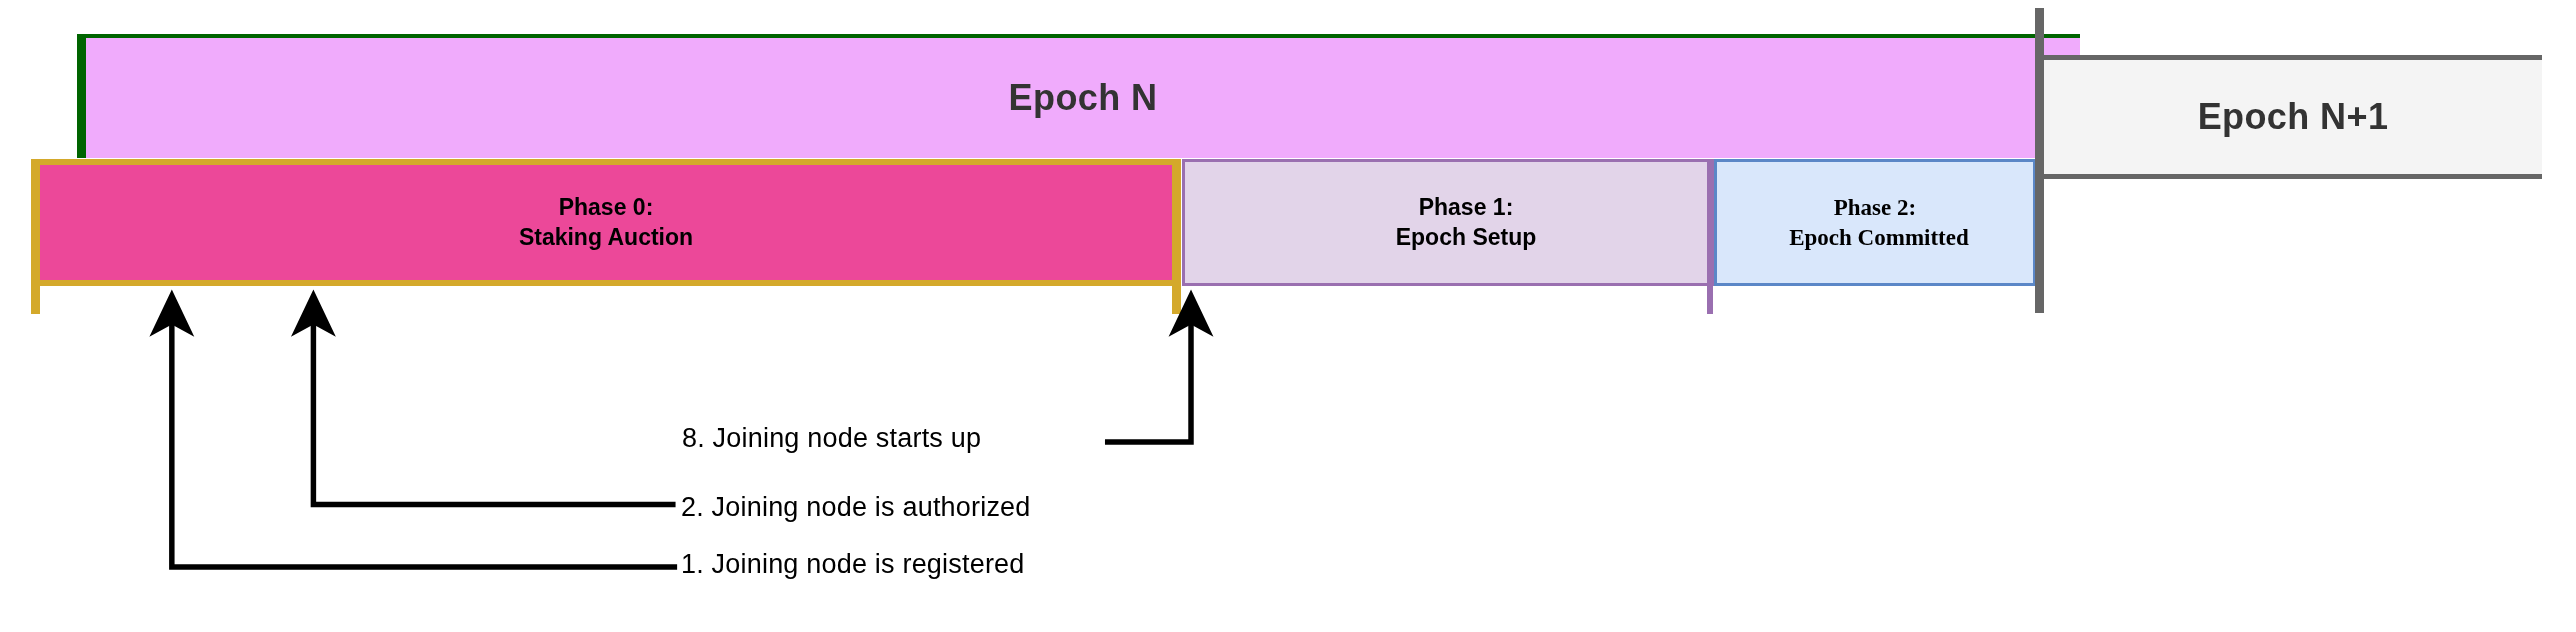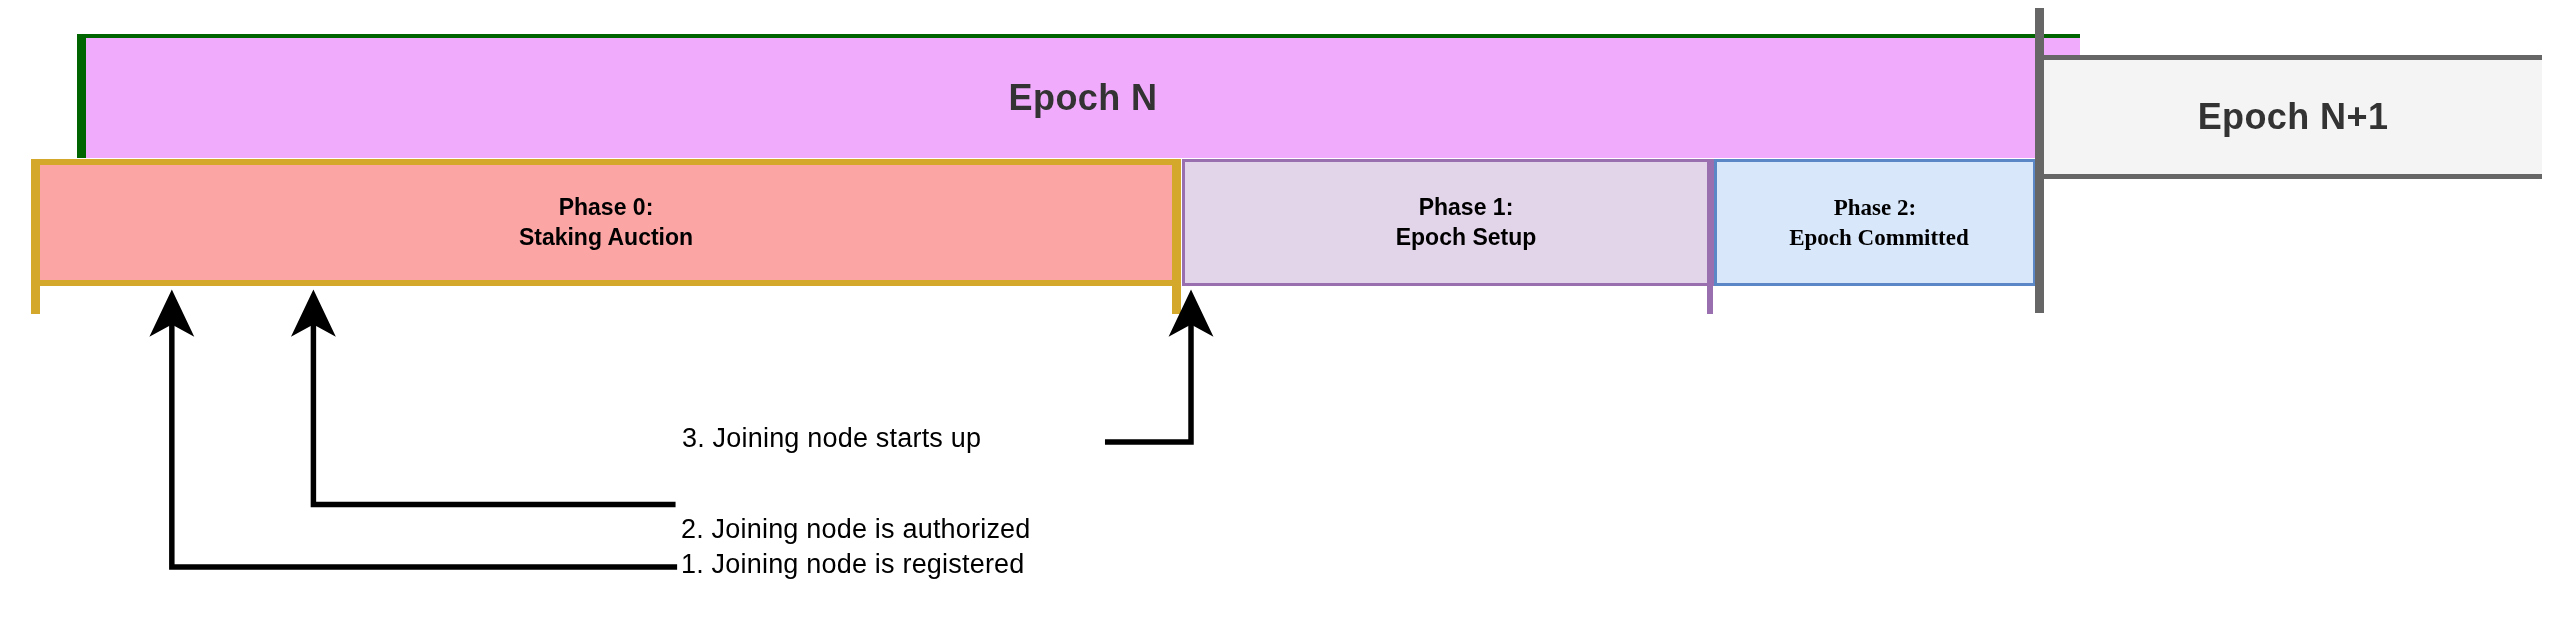--- a/index.html
+++ b/index.html
@@ -63,21 +63,21 @@
     height: 127px;
     font-size: 23px;
     font-weight: bold;
     color: #000000;
     line-height: 1.28;
   }
   .phase .lbl { display: block; }
   #phase-0 {
     left: 31px;
     width: 1150px;
-    background: #fca5a5;
+    background: #ec4899;
     border: 7px solid #d4a92b;
     border-top-width: 6.3px;
     border-bottom-width: 6.3px;
   }
   #phase-1 {
     left: 1182px;
     width: 532px;
     background: #e2d4e9;
     border: 3.9px solid #9a6fb0;
     padding-left: 36px;
@@ -114,21 +114,21 @@
   }
 
   .callout-label {
     position: absolute;
     font-size: 27px;
     color: #000000;
     white-space: nowrap;
     letter-spacing: 0.2px;
   }
   #label-3 { left: 682px; top: 423px; }
-  #label-2 { left: 681px; top: 514px; }
+  #label-2 { left: 681px; top: 492px; }
   #label-1 { left: 681px; top: 549px; }
 </style>
 </head>
 <body>
 
 <div id="stage">
 
   <div class="box" id="epoch-n">
     <span>Epoch N</span>
   </div>
@@ -170,18 +170,18 @@
       </marker>
     </defs>
 
     <path d="M865,725 L219,725 L219,380" fill="none" stroke="#000000" stroke-width="7" marker-end="url(#arrowhead)"></path>
 
     <path d="M863,645 L400,645 L400,380" fill="none" stroke="#000000" stroke-width="7" marker-end="url(#arrowhead)"></path>
 
     <path d="M1412,565 L1522,565 L1522,380" fill="none" stroke="#000000" stroke-width="7" marker-end="url(#arrowhead)"></path>
   </svg>
 
-  <div class="callout-label" id="label-3">3. Joining node starts up</div>
+  <div class="callout-label" id="label-3">8. Joining node starts up</div>
   <div class="callout-label" id="label-2">2. Joining node is authorized</div>
   <div class="callout-label" id="label-1">1. Joining node is registered</div>
 
 </div>
 
 
 </body></html>

